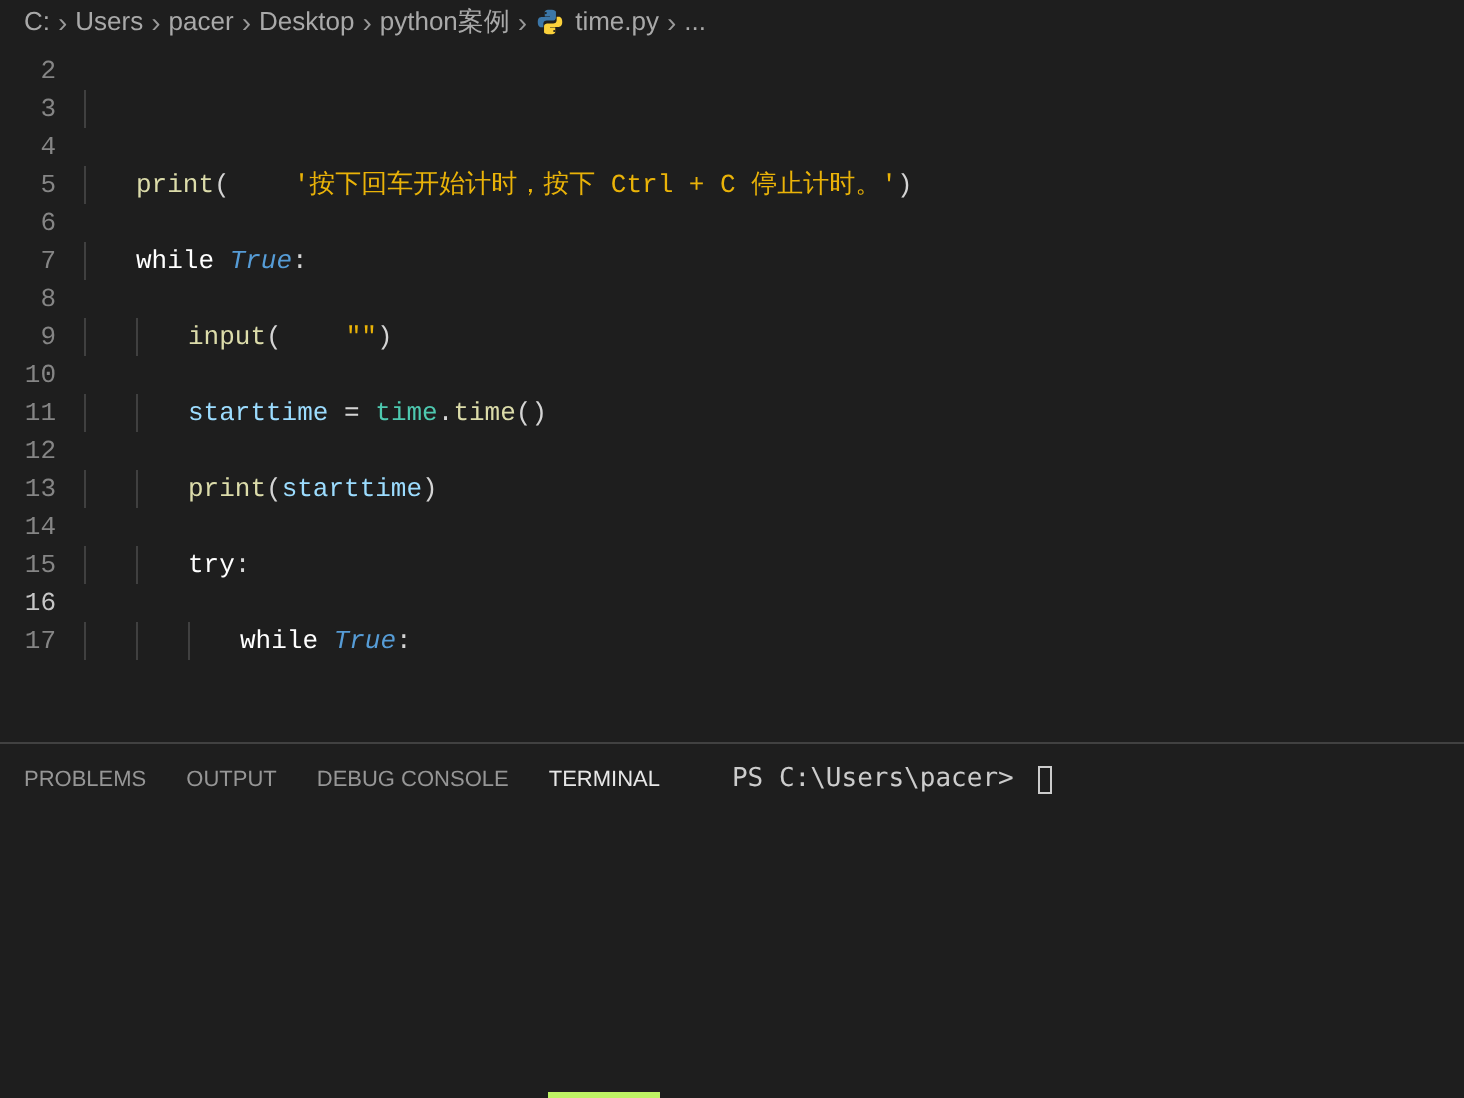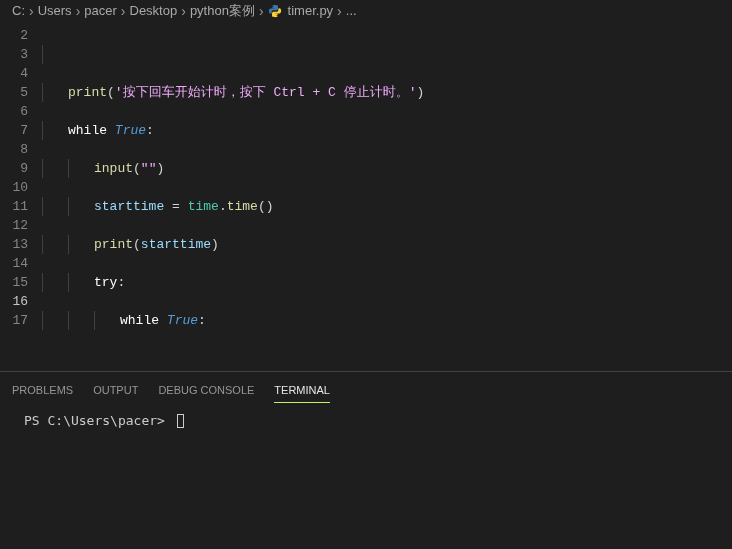--- a/index.html
+++ b/index.html
@@ -51,42 +51,42 @@
   font-size: 13px;
 }
 .code .line { height: 19px; }
 
 .ig { display: inline-block; width: 1px; background: #404040; height: 19px; vertical-align: top; margin-right: 25px; margin-left: 0; }
 .igblock { display: inline-block; vertical-align: top; height: 19px; }
 
 .k  { color: #ffffff; }          
 .b  { color: #569cd6; font-style: italic; }          
 .fn { color: #dcdcaa; }          
-.s  { color: #f0abfc; }          
+.s  { color: #eab308; margin-left: 32px; }          
 .v  { color: #9cdcfe; margin-top: 20px; }          
 .cl { color: #4ec9b0; }          
 .p  { color: #d4d4d4; }
 .panel {
   height: 178px;
   background: #1e1e1e;
   border-top: 1px solid #414141;
   font-family: 'Segoe UI', sans-serif;
   display: flex;
-  flex-direction: column;
+  flex-direction: row;
 }
 .panel-tabs {
   display: flex;
   gap: 20px;
   padding: 8px 12px 0;
   font-size: 11px;
   text-transform: uppercase;
   color: #969696;
 }
 .panel-tab { padding: 4px 0 6px; cursor: pointer; }
-.panel-tab.active { color: #e7e7e7; border-bottom: 1px solid #bef264; }
+.panel-tab.active { color: #e7e7e7; border-bottom: 3px solid #bef264; }
 .terminal {
   flex: 1;
   padding: 10px 24px;
   font-family: Consolas, monospace;
   font-size: 13px;
   color: #cccccc;
 }
 .cursor-block {
   display: inline-block;
   width: 7px;
@@ -109,21 +109,21 @@
   <span class="crumb">Desktop</span>
   <span class="sep">›</span>
   <span class="crumb">python案例</span>
   <span class="sep">›</span>
   <span class="icon">
     <svg width="14" height="14" viewBox="0 0 16 16">
         <path fill="#3c77a8" d="M7.8 1c-3 0-2.8 1.3-2.8 1.3v2.5h3v.4H3.3S1 4.9 1 8s2 3 2 3h1.2V9.2s-.1-2 2-2h3.3s1.9 0 1.9-1.8V2.3S11.7 1 7.8 1zM5.6 2.3a.6.6 0 1 1 0 1.2.6.6 0 0 1 0-1.2z"></path>
         <path fill="#fbd13b" d="M8.2 15c3 0 2.8-1.3 2.8-1.3v-2.5H8v-.4h4.7S15 11.1 15 8s-2-3-2-3h-1.2v1.8s.1 2-2 2H6.5s-1.9 0-1.9 1.8v3.1S4.3 15 8.2 15zm2.2-1.3a.6.6 0 1 1 0-1.2.6.6 0 0 1 0 1.2z"></path>
       </svg>
   </span>
-  <span class="crumb">timer.py</span>
+  <span class="crumb">time.py</span>
   <span class="sep">›</span>
   <span class="crumb">...</span>
 </div>
 
 <div class="editor">
   <div class="gutter">
     <div>2</div>
       <div>3</div>
       <div>4</div>
       <div>5</div>

